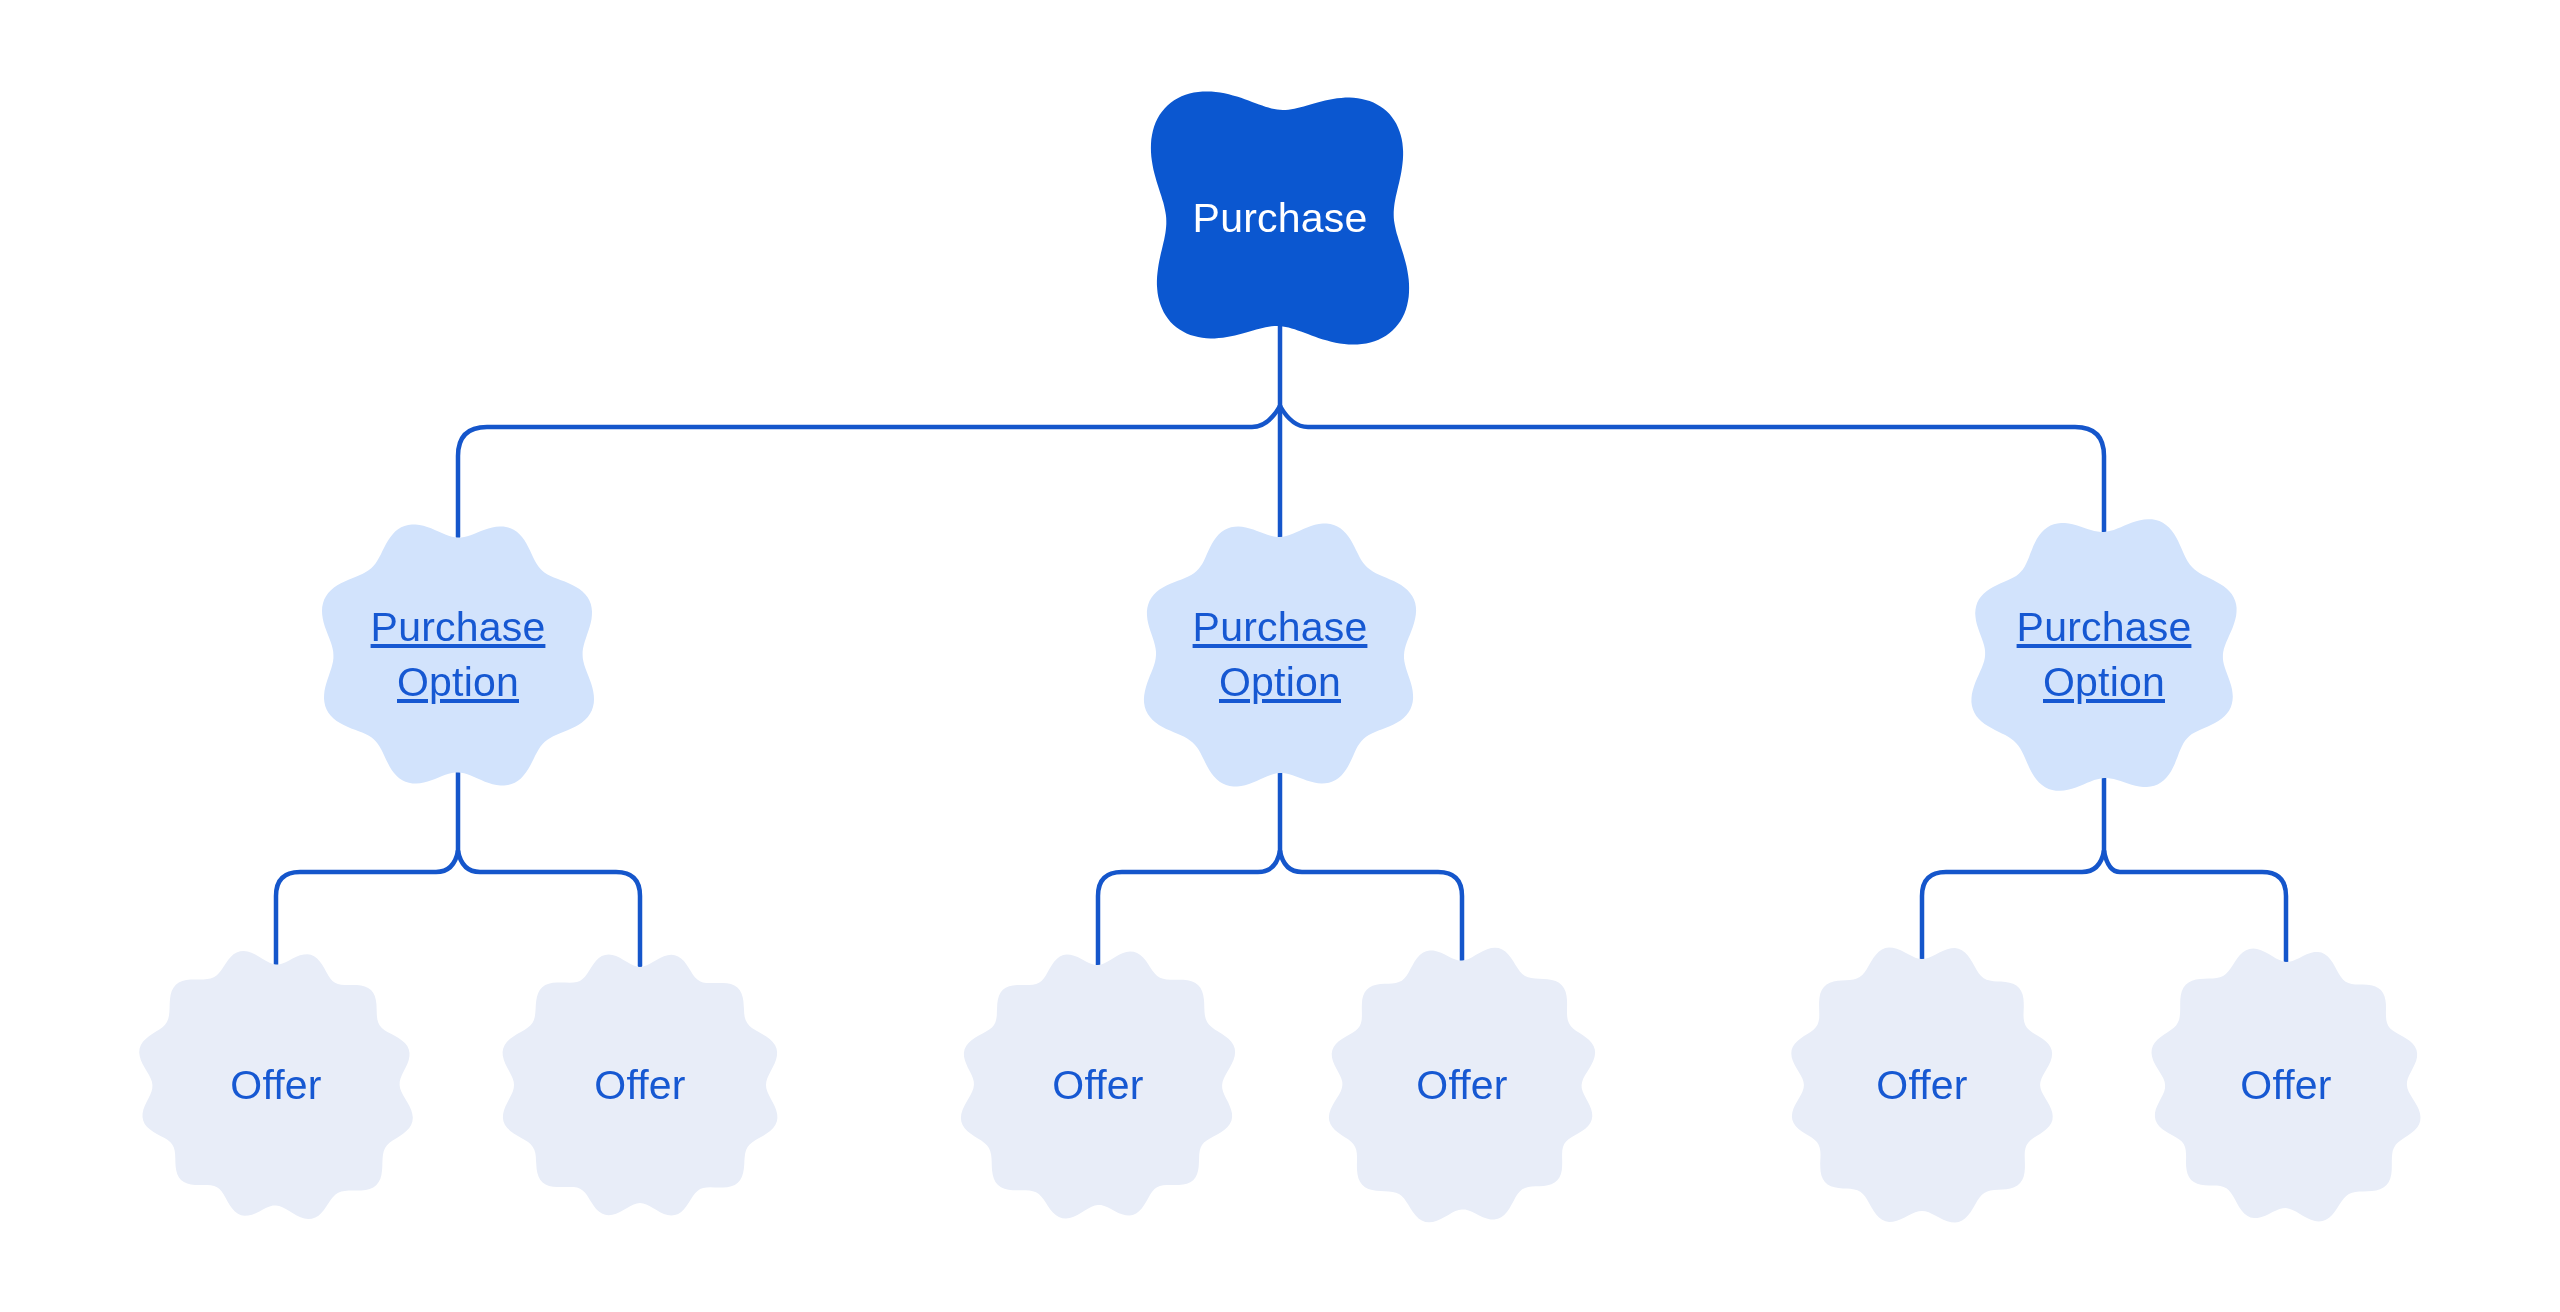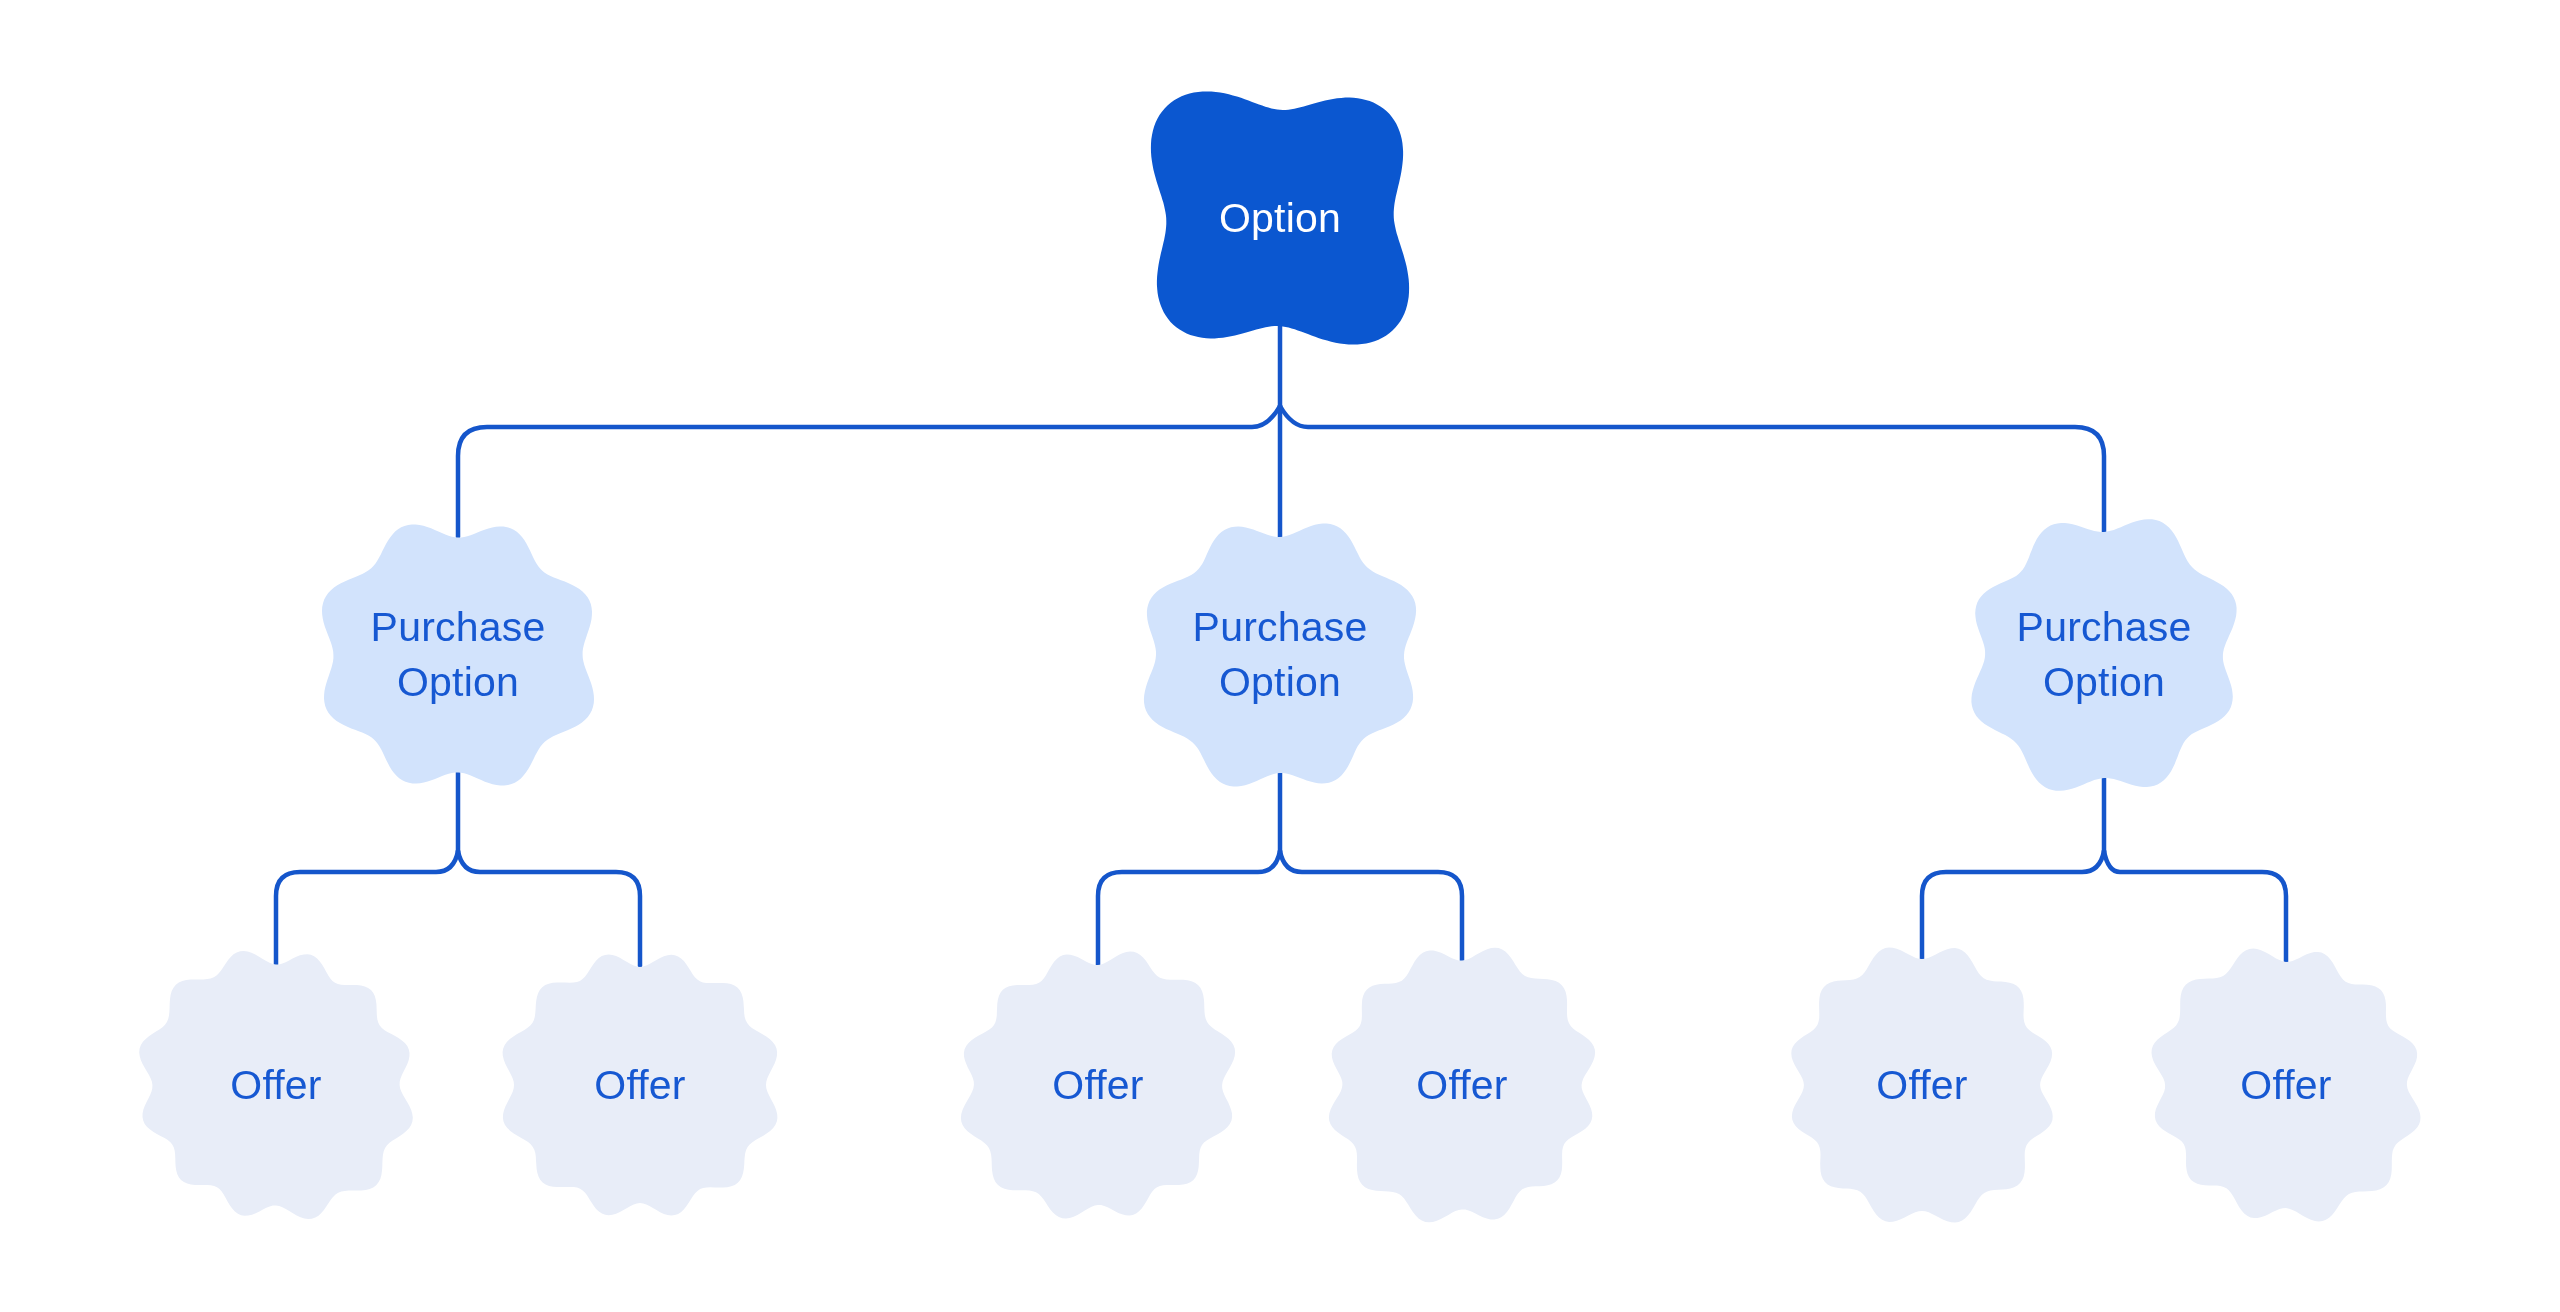--- a/index.html
+++ b/index.html
@@ -51,21 +51,21 @@
     align-items:center;
     justify-content:center;
     text-align:center;
     font-size:41px;
     font-weight:500;
     line-height:1.33;
     color:var(--label-text);
     letter-spacing:0.2px;
   }
   .node.product .label{color:var(--product-text);}
-  .node.purchase .label{padding:0 48px;}
+  .node.purchase .label{padding:0 48px;text-decoration:underline;}
 </style>
 </head>
 <body>
 
 <div class="canvas">
 
   <svg class="connectors" viewBox="0 0 2560 1312">
 
     <g>
       <path d="M 1280 326 L 1280 537"></path>
@@ -89,21 +89,21 @@
       <path d="M 2104 772 L 2104 853"></path>
       <path d="M 1922 966 L 1922 896 Q 1922 872 1946 872 L 2082 872 Q 2100 872 2104 851"></path>
       <path d="M 2286 966 L 2286 896 Q 2286 872 2262 872 L 2120 872 Q 2108 872 2104 851"></path>
     </g>
   </svg>
 
   <div class="node product" style="left:1120px;top:58px;">
     <svg class="blob" viewBox="-160 -160 320 320">
       <path class="blob-shape" d="M113.8,0.0L114.1,3.0L114.6,6.0L115.2,9.1L115.9,12.2L116.7,15.4L117.7,18.6L118.7,22.0L119.9,25.5L121.0,29.1L122.2,32.7L123.4,36.5L124.5,40.5L125.6,44.5L126.6,48.6L127.4,52.8L128.1,57.0L128.7,61.4L129.0,65.7L129.1,70.1L129.0,74.5L128.7,78.8L128.0,83.1L127.1,87.3L125.9,91.5L124.4,95.4L122.6,99.3L120.5,102.9L118.1,106.3L115.4,109.6L112.5,112.5L109.3,115.2L105.9,117.7L102.3,119.8L98.5,121.7L94.5,123.2L90.4,124.5L86.2,125.4L81.9,126.1L77.5,126.5L73.1,126.6L68.6,126.4L64.2,126.1L59.8,125.5L55.5,124.7L51.2,123.7L47.1,122.6L43.0,121.4L39.0,120.2L35.2,118.8L31.5,117.5L27.9,116.1L24.4,114.8L21.0,113.6L17.8,112.4L14.7,111.3L11.6,110.4L8.6,109.6L5.7,109.0L2.8,108.5L0.0,108.2L-2.8,108.0L-5.7,108.1L-8.5,108.3L-11.4,108.7L-14.4,109.2L-17.4,109.9L-20.5,110.7L-23.7,111.5L-27.0,112.5L-30.4,113.5L-33.9,114.5L-37.5,115.5L-41.3,116.5L-45.1,117.5L-49.0,118.3L-53.0,119.1L-57.1,119.7L-61.2,120.1L-65.3,120.4L-69.5,120.4L-73.7,120.2L-77.8,119.8L-81.8,119.1L-85.8,118.1L-89.7,116.9L-93.4,115.4L-97.0,113.6L-100.4,111.6L-103.7,109.2L-106.7,106.7L-109.5,103.9L-112.0,100.8L-114.3,97.6L-116.3,94.2L-118.0,90.6L-119.5,86.8L-120.7,83.0L-121.7,79.0L-122.4,75.0L-122.8,70.9L-123.1,66.8L-123.1,62.7L-122.9,58.6L-122.5,54.6L-122.0,50.5L-121.4,46.6L-120.7,42.7L-119.9,39.0L-119.1,35.3L-118.2,31.7L-117.4,28.2L-116.6,24.8L-115.8,21.5L-115.2,18.2L-114.6,15.1L-114.2,12.0L-113.9,9.0L-113.7,6.0L-113.7,3.0L-113.8,0.0L-114.1,-3.0L-114.6,-6.0L-115.2,-9.1L-115.9,-12.2L-116.7,-15.4L-117.7,-18.6L-118.7,-22.0L-119.9,-25.5L-121.0,-29.1L-122.2,-32.7L-123.4,-36.5L-124.5,-40.5L-125.6,-44.5L-126.6,-48.6L-127.4,-52.8L-128.1,-57.0L-128.7,-61.4L-129.0,-65.7L-129.1,-70.1L-129.0,-74.5L-128.7,-78.8L-128.0,-83.1L-127.1,-87.3L-125.9,-91.5L-124.4,-95.4L-122.6,-99.3L-120.5,-102.9L-118.1,-106.3L-115.4,-109.6L-112.5,-112.5L-109.3,-115.2L-105.9,-117.7L-102.3,-119.8L-98.5,-121.7L-94.5,-123.2L-90.4,-124.5L-86.2,-125.4L-81.9,-126.1L-77.5,-126.5L-73.1,-126.6L-68.6,-126.4L-64.2,-126.1L-59.8,-125.5L-55.5,-124.7L-51.2,-123.7L-47.1,-122.6L-43.0,-121.4L-39.0,-120.2L-35.2,-118.8L-31.5,-117.5L-27.9,-116.1L-24.4,-114.8L-21.0,-113.6L-17.8,-112.4L-14.7,-111.3L-11.6,-110.4L-8.6,-109.6L-5.7,-109.0L-2.8,-108.5L-0.0,-108.2L2.8,-108.0L5.7,-108.1L8.5,-108.3L11.4,-108.7L14.4,-109.2L17.4,-109.9L20.5,-110.7L23.7,-111.5L27.0,-112.5L30.4,-113.5L33.9,-114.5L37.5,-115.5L41.3,-116.5L45.1,-117.5L49.0,-118.3L53.0,-119.1L57.1,-119.7L61.2,-120.1L65.3,-120.4L69.5,-120.4L73.7,-120.2L77.8,-119.8L81.8,-119.1L85.8,-118.1L89.7,-116.9L93.4,-115.4L97.0,-113.6L100.4,-111.6L103.7,-109.2L106.7,-106.7L109.5,-103.9L112.0,-100.8L114.3,-97.6L116.3,-94.2L118.0,-90.6L119.5,-86.8L120.7,-83.0L121.7,-79.0L122.4,-75.0L122.8,-70.9L123.1,-66.8L123.1,-62.7L122.9,-58.6L122.5,-54.6L122.0,-50.5L121.4,-46.6L120.7,-42.7L119.9,-39.0L119.1,-35.3L118.2,-31.7L117.4,-28.2L116.6,-24.8L115.8,-21.5L115.2,-18.2L114.6,-15.1L114.2,-12.0L113.9,-9.0L113.7,-6.0L113.7,-3.0Z"></path>
     </svg>
-    <div class="label">Option</div>
+    <div class="label">Purchase</div>
   </div>
 
   <div class="node purchase" style="left:298px;top:495px;">
     <svg class="blob" viewBox="-160 -160 320 320">
       <path class="blob-shape" d="M124.6,0.0L124.8,3.3L125.4,6.6L126.3,9.9L127.5,13.4L128.8,17.0L130.2,20.6L131.7,24.4L133.1,28.3L134.3,32.2L135.2,36.2L135.8,40.2L136.0,44.2L135.8,48.1L135.0,51.8L133.8,55.4L132.0,58.8L129.8,61.9L127.1,64.8L124.0,67.4L120.7,69.7L117.1,71.8L113.3,73.6L109.5,75.3L105.8,76.8L102.1,78.3L98.6,79.8L95.2,81.3L92.2,83.0L89.4,84.8L86.8,86.8L84.6,89.1L82.5,91.6L80.6,94.4L78.9,97.4L77.2,100.6L75.6,104.0L73.8,107.4L72.0,110.9L70.1,114.3L67.9,117.6L65.5,120.6L62.9,123.4L60.0,125.7L56.8,127.7L53.5,129.1L49.9,130.1L46.2,130.6L42.4,130.6L38.5,130.1L34.6,129.3L30.8,128.1L26.9,126.7L23.2,125.1L19.6,123.5L16.1,122.0L12.7,120.5L9.4,119.3L6.2,118.3L3.1,117.7L0.0,117.4L-3.1,117.5L-6.2,118.0L-9.3,118.7L-12.6,119.8L-15.9,121.0L-19.4,122.4L-23.0,123.9L-26.6,125.3L-30.4,126.5L-34.2,127.5L-38.0,128.2L-41.8,128.5L-45.5,128.4L-49.1,127.8L-52.5,126.8L-55.7,125.2L-58.8,123.2L-61.5,120.8L-64.0,118.0L-66.3,114.9L-68.4,111.6L-70.2,108.1L-71.9,104.7L-73.5,101.2L-75.1,97.8L-76.6,94.7L-78.3,91.7L-80.1,88.9L-82.1,86.5L-84.3,84.3L-86.7,82.3L-89.5,80.6L-92.5,79.0L-95.8,77.6L-99.3,76.2L-103.0,74.8L-106.8,73.4L-110.6,71.8L-114.3,70.1L-118.0,68.1L-121.4,65.9L-124.5,63.4L-127.2,60.7L-129.6,57.7L-131.4,54.4L-132.8,51.0L-133.6,47.3L-134.0,43.5L-133.9,39.7L-133.5,35.8L-132.7,31.9L-131.6,28.0L-130.4,24.2L-129.1,20.5L-127.9,16.8L-126.7,13.3L-125.8,9.9L-125.0,6.6L-124.6,3.3L-124.6,0.0L-124.8,-3.3L-125.4,-6.6L-126.3,-9.9L-127.5,-13.4L-128.8,-17.0L-130.2,-20.6L-131.7,-24.4L-133.1,-28.3L-134.3,-32.2L-135.2,-36.2L-135.8,-40.2L-136.0,-44.2L-135.8,-48.1L-135.0,-51.8L-133.8,-55.4L-132.0,-58.8L-129.8,-61.9L-127.1,-64.8L-124.0,-67.4L-120.7,-69.7L-117.1,-71.8L-113.3,-73.6L-109.5,-75.3L-105.8,-76.8L-102.1,-78.3L-98.6,-79.8L-95.2,-81.3L-92.2,-83.0L-89.4,-84.8L-86.8,-86.8L-84.6,-89.1L-82.5,-91.6L-80.6,-94.4L-78.9,-97.4L-77.2,-100.6L-75.6,-104.0L-73.8,-107.4L-72.0,-110.9L-70.1,-114.3L-67.9,-117.6L-65.5,-120.6L-62.9,-123.4L-60.0,-125.7L-56.8,-127.7L-53.5,-129.1L-49.9,-130.1L-46.2,-130.6L-42.4,-130.6L-38.5,-130.1L-34.6,-129.3L-30.8,-128.1L-26.9,-126.7L-23.2,-125.1L-19.6,-123.5L-16.1,-122.0L-12.7,-120.5L-9.4,-119.3L-6.2,-118.3L-3.1,-117.7L-0.0,-117.4L3.1,-117.5L6.2,-118.0L9.3,-118.7L12.6,-119.8L15.9,-121.0L19.4,-122.4L23.0,-123.9L26.6,-125.3L30.4,-126.5L34.2,-127.5L38.0,-128.2L41.8,-128.5L45.5,-128.4L49.1,-127.8L52.5,-126.8L55.7,-125.2L58.8,-123.2L61.5,-120.8L64.0,-118.0L66.3,-114.9L68.4,-111.6L70.2,-108.1L71.9,-104.7L73.5,-101.2L75.1,-97.8L76.6,-94.7L78.3,-91.7L80.1,-88.9L82.1,-86.5L84.3,-84.3L86.7,-82.3L89.5,-80.6L92.5,-79.0L95.8,-77.6L99.3,-76.2L103.0,-74.8L106.8,-73.4L110.6,-71.8L114.3,-70.1L118.0,-68.1L121.4,-65.9L124.5,-63.4L127.2,-60.7L129.6,-57.7L131.4,-54.4L132.8,-51.0L133.6,-47.3L134.0,-43.5L133.9,-39.7L133.5,-35.8L132.7,-31.9L131.6,-28.0L130.4,-24.2L129.1,-20.5L127.9,-16.8L126.7,-13.3L125.8,-9.9L125.0,-6.6L124.6,-3.3Z"></path>
     </svg>
     <div class="label">Purchase Option</div>
   </div>
   <div class="node purchase" style="left:1120px;top:495px;">
     <svg class="blob" viewBox="-160 -160 320 320">

